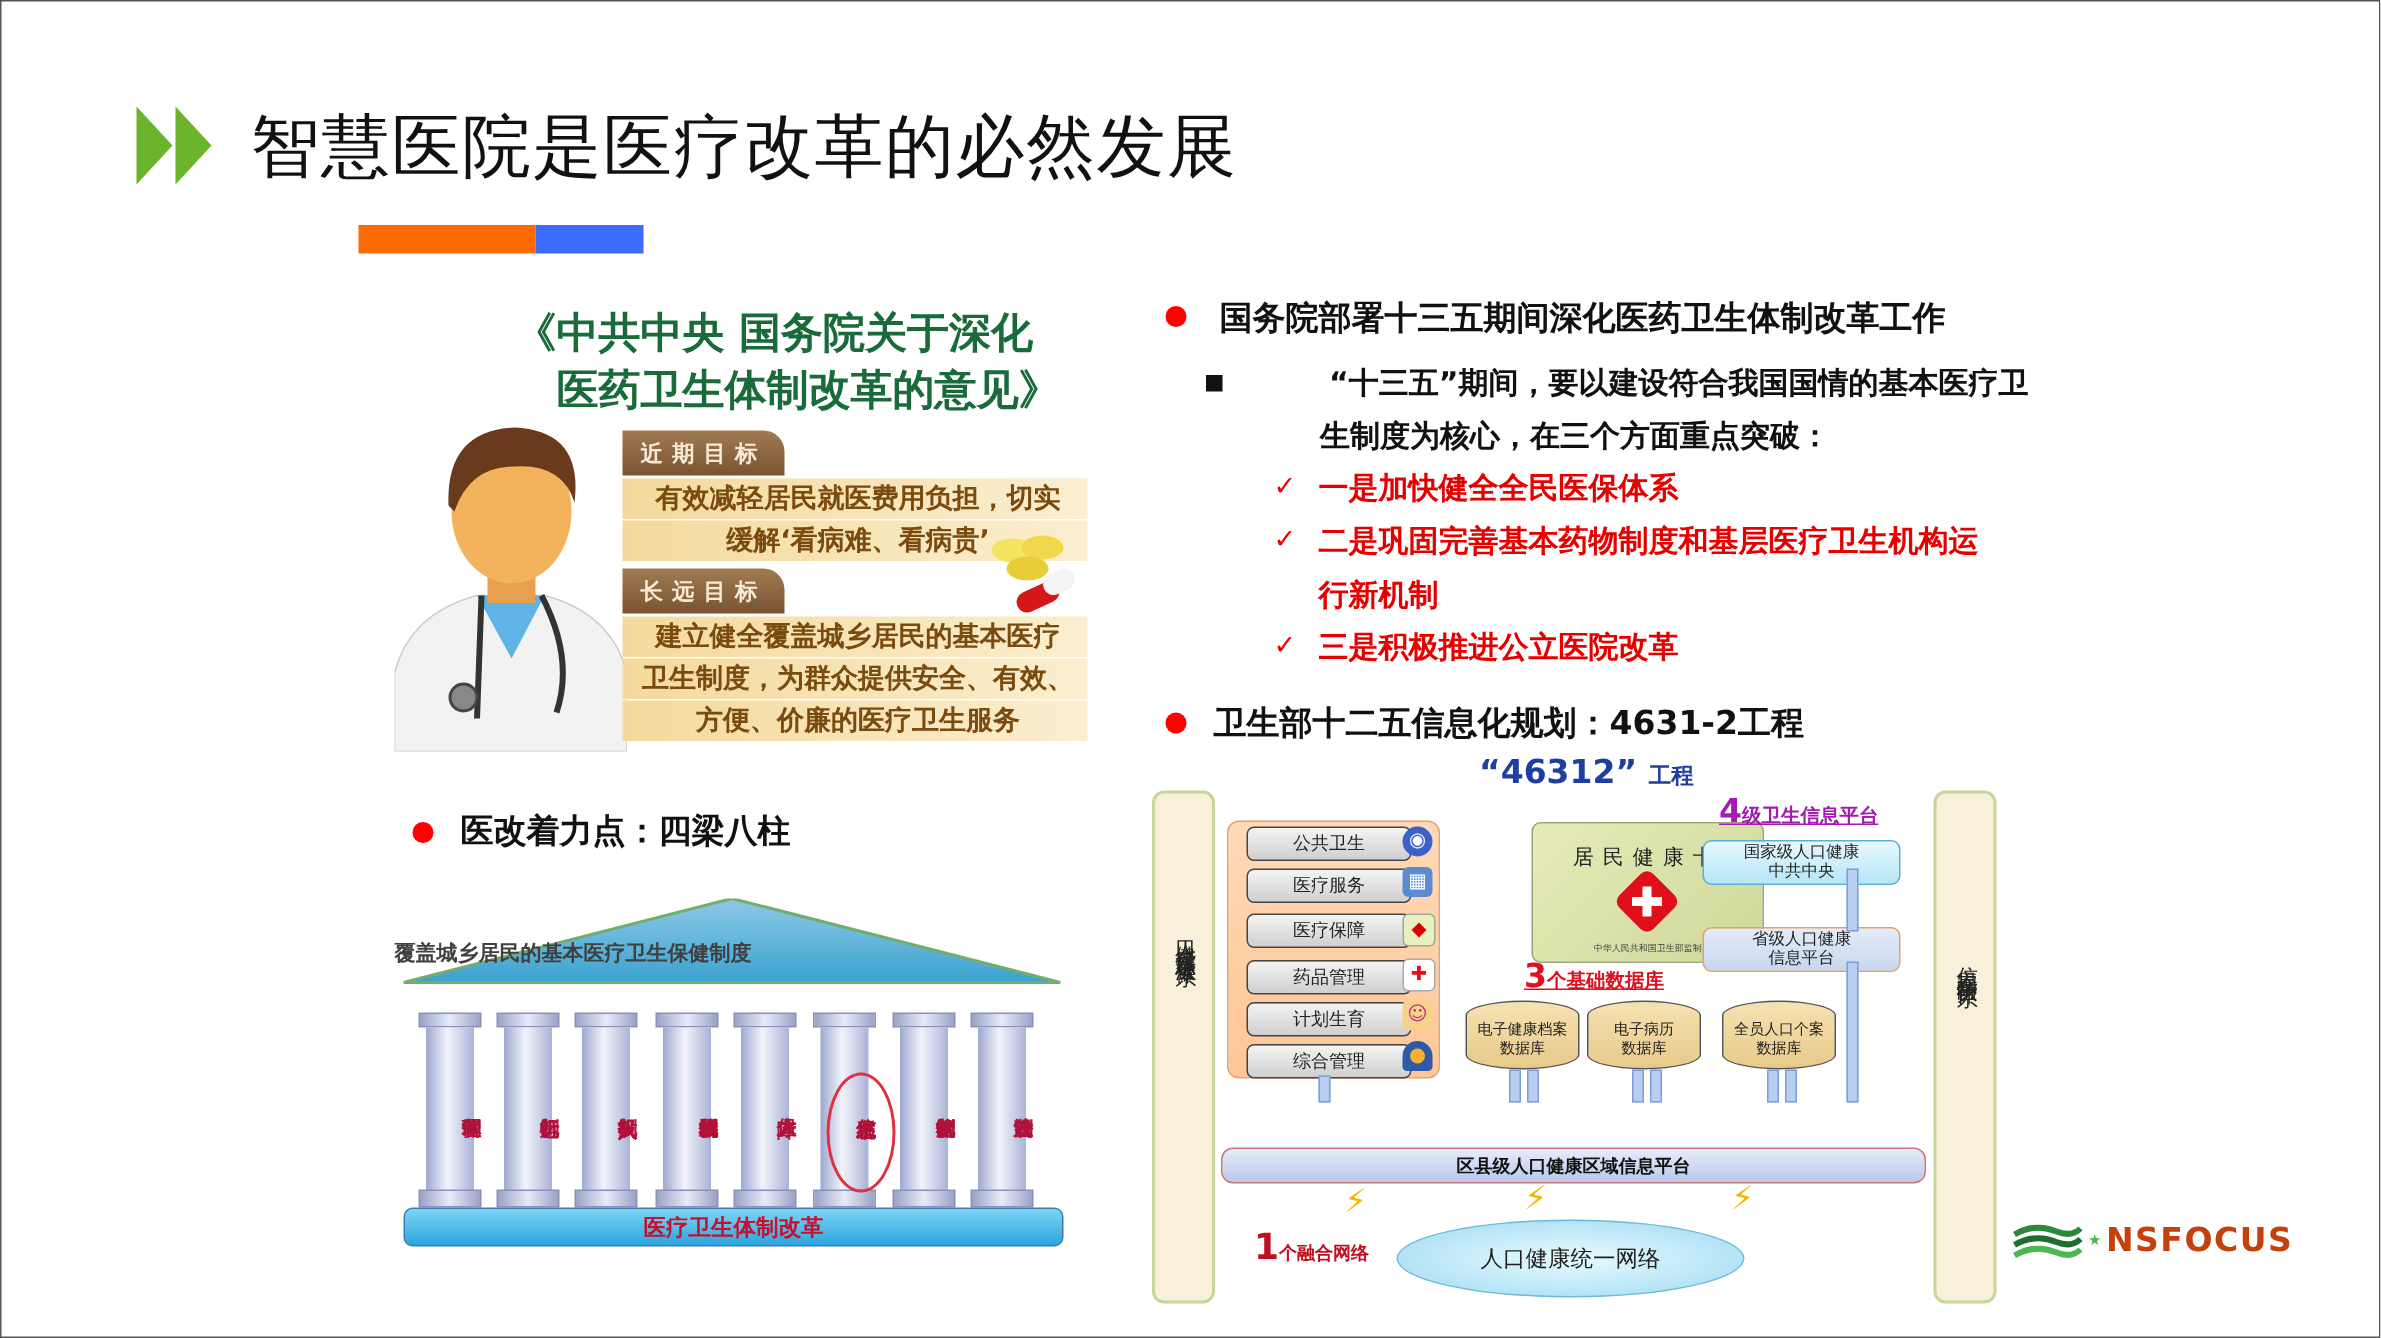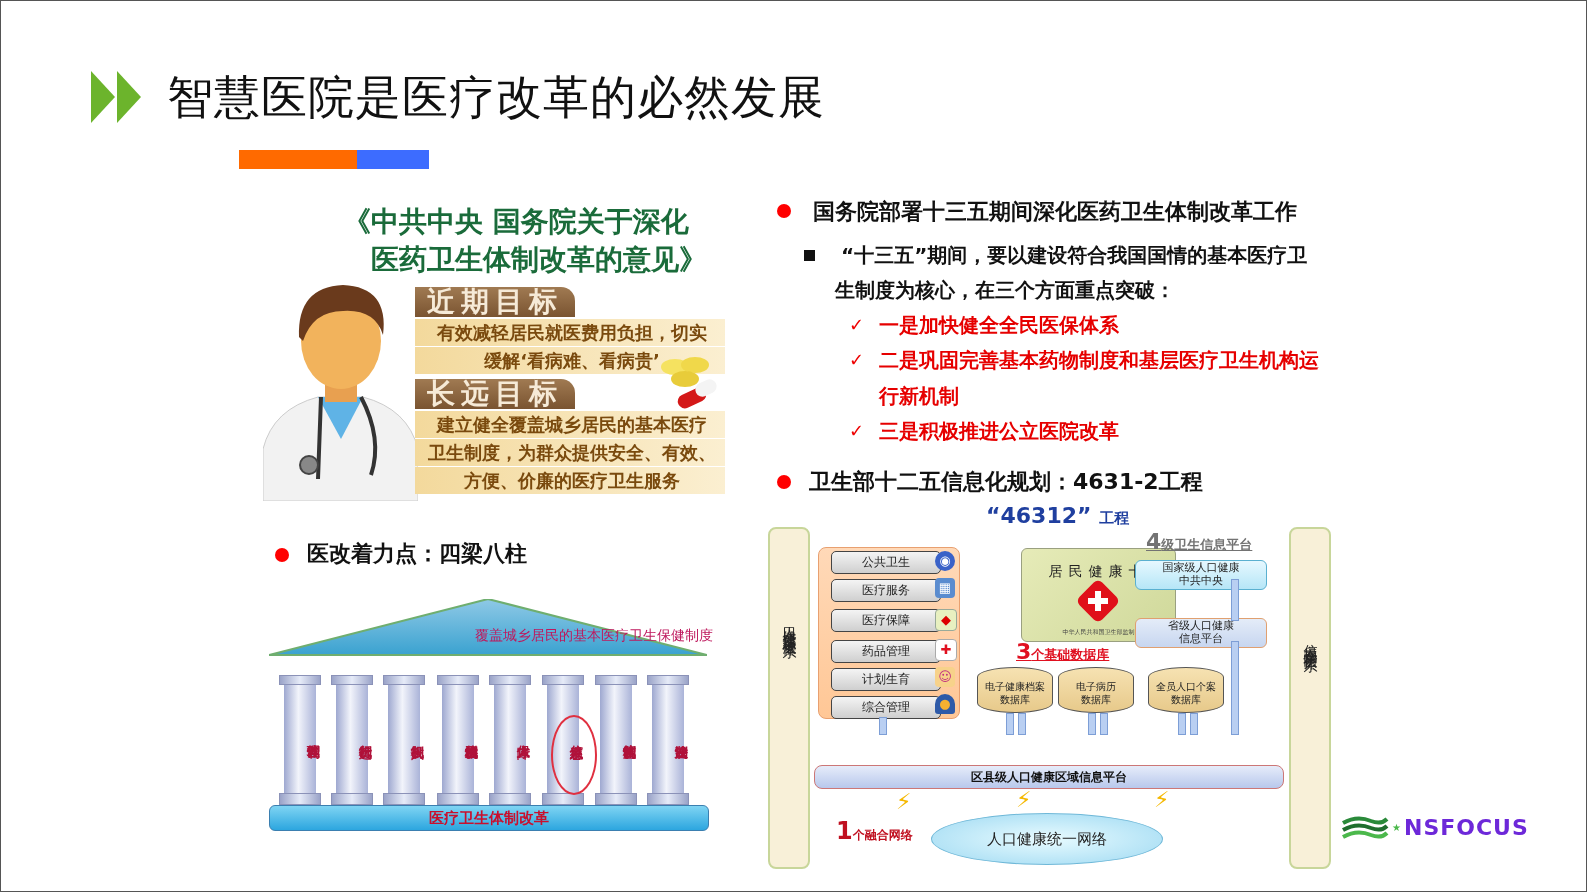--- a/index.html
+++ b/index.html
@@ -9,37 +9,37 @@
   
   .chev{position:absolute;top:70px;width:0;height:0;border-top:26px solid transparent;border-bottom:26px solid transparent;border-left:24px solid #6cb42c;}
   .title{position:absolute;left:166px;top:66px;font-size:46px;color:#111;letter-spacing:1px;line-height:60px;white-space:nowrap;}
   .bar-o{position:absolute;left:238px;top:149px;width:118px;height:19px;background:#ff6a00;}
   .bar-b{position:absolute;left:356px;top:149px;width:72px;height:19px;background:#3d6cff;}
 
   
   .doc-wrap{position:absolute;left:262px;top:190px;width:470px;height:310px;text-align:center;}
   .doc-title{position:absolute;left:80px;top:10px;font-size:28px;font-weight:bold;color:#1a6b3a;line-height:42px;white-space:nowrap;}
   .doc-title2{position:absolute;left:108px;top:48px;font-size:28px;font-weight:bold;color:#1a6b3a;line-height:42px;white-space:nowrap;}
-  .tag{position:absolute;background:linear-gradient(#a07a52,#7a5431);color:#f6ead7;font-size:28px;font-weight:bold;padding:0 12px;height:30px;line-height:30px;letter-spacing:6px;border-radius:0 14px 0 0;}
+  .tag{position:absolute;background:linear-gradient(#a07a52,#7a5431);color:#f6ead7;font-size:15px;font-weight:bold;padding:0 12px;height:30px;line-height:30px;letter-spacing:6px;border-radius:0 14px 0 0;}
   .tag-line{position:absolute;background:linear-gradient(90deg,#f3d99c,#fbefd1);color:#7a4a0e;font-size:18px;font-weight:bold;height:27px;line-height:27px;padding-left:4px;white-space:nowrap;overflow:hidden;}
   .doctor{position:absolute;left:0;top:88px;width:155px;height:222px;}
   .pills{position:absolute;left:392px;top:160px;width:70px;height:70px;}
 
   
   .bul{position:absolute;width:14px;height:14px;border-radius:50%;background:#ff0000;}
   .h1{position:absolute;font-size:22px;font-weight:bold;color:#111;white-space:nowrap;}
   .sq{position:absolute;width:11px;height:11px;background:#111;}
-  .h2{position:absolute;font-size:20px;font-weight:bold;color:#111;white-space:nowrap;}
+  .h2{position:absolute;font-size:20px;font-weight:bold;color:#111;white-space:nowrap;margin-left:45px;}
   .ck{position:absolute;font-size:18px;color:#e00;}
   .rd{position:absolute;font-size:20px;font-weight:bold;color:#e60000;white-space:nowrap;}
 
   
   .temple{position:absolute;left:262px;top:590px;width:450px;height:250px;}
   .roof{position:absolute;left:6px;top:8px;width:438px;height:58px;}
-  .roof-text{position:absolute;left:0;width:450px;top:36px;text-align:right;font-size:14px;font-weight:normal;color:#be185d;}
+  .roof-text{position:absolute;left:0;width:450px;top:36px;text-align:left;font-size:14px;font-weight:bold;color:#404040;}
   .beam{position:absolute;left:12px;top:62px;width:426px;height:22px;background:linear-gradient(#5a5a8a,#3f3f6f);display:flex;}
   .beam div{flex:1;color:#e8e8ff;font-size:11px;line-height:22px;text-align:center;white-space:nowrap;border-right:1px solid #6c6c9c;}
   .pillar{position:absolute;top:84px;width:42px;height:130px;}
   .pillar .cap{position:absolute;left:0;top:0;width:42px;height:10px;background:linear-gradient(90deg,#9aa3c8,#e6ebf8,#9aa3c8);border:1px solid #8b92b8;box-sizing:border-box;}
   .pillar .shaft{position:absolute;left:5px;top:10px;width:32px;height:110px;background:linear-gradient(90deg,#9ea8d0,#f2f4fb 45%,#aab3d8);}
   .pillar .base{position:absolute;left:0;top:118px;width:42px;height:12px;background:linear-gradient(90deg,#9aa3c8,#e6ebf8,#9aa3c8);border:1px solid #8b92b8;box-sizing:border-box;}
   .pillar .txt{position:absolute;left:0;top:28px;width:42px;text-align:center;font-size:13px;font-weight:bold;color:#b0123a;line-height:15px;writing-mode:vertical-rl;margin:0 auto;}
   .pillar .txtwrap{position:absolute;left:0;top:32px;width:42px;display:flex;justify-content:center;}
   .ring{position:absolute;left:288px;top:124px;width:42px;height:76px;border:2px solid #e03040;border-radius:50%;}
   .foundation{position:absolute;left:6px;top:214px;width:438px;height:24px;border-radius:6px;background:linear-gradient(#7fd4f3,#2ca6df);border:1px solid #3b7fb0;text-align:center;font-size:15px;font-weight:bold;color:#c8102e;line-height:24px;}
@@ -56,36 +56,36 @@
   .card{position:absolute;left:207px;top:47px;width:153px;height:92px;border:1px solid #9aa080;border-radius:6px;background:linear-gradient(135deg,#e6ebb8,#cfd89a);margin-left:48px;}
   .card .ct{position:absolute;top:14px;left:0;width:153px;text-align:center;font-size:14px;color:#222;letter-spacing:6px;font-family:"DejaVu Serif",serif;}
   .card .cross{position:absolute;left:60px;top:36px;width:32px;height:32px;background:#e0101a;transform:rotate(45deg);border-radius:6px;}
   .card .cross:before{content:"";position:absolute;left:13px;top:6px;width:6px;height:20px;background:#fff;transform:rotate(-45deg);}
   .card .cross:after{content:"";position:absolute;left:6px;top:13px;width:20px;height:6px;background:#fff;transform:rotate(-45deg);}
   .card .cs{position:absolute;bottom:4px;left:0;width:153px;text-align:center;font-size:6px;color:#444;}
   .lbl3{position:absolute;left:250px;top:138px;font-size:13px;font-weight:bold;color:#e01020;text-decoration:underline;white-space:nowrap;}
   .lbl3 b{font-size:22px;}
   .db{position:absolute;top:166px;width:74px;height:44px;border:1px solid #555;border-radius:50%/10px;background:linear-gradient(#f6e2b2,#e7c98a);}
   .db div{position:absolute;top:12px;width:74px;text-align:center;font-size:10px;color:#222;line-height:13px;}
-  .lbl4{position:absolute;left:380px;top:28px;font-size:13px;font-weight:bold;color:#737373;text-decoration:underline;white-space:nowrap;}
+  .lbl4{position:absolute;left:380px;top:28px;font-size:13px;font-weight:bold;color:#a21caf;text-decoration:underline;white-space:nowrap;}
   .lbl4 b{font-size:22px;}
   .pl{position:absolute;left:369px;width:130px;height:28px;border-radius:6px;font-size:11px;text-align:center;line-height:13px;color:#222;}
   .pl1{top:59px;border:1px solid #5ab0d0;background:linear-gradient(#e6f8ff,#b6e6f7);}
   .pl2{top:117px;border:1px solid #e0a070;background:linear-gradient(#e4ecf8,#c7d6f0);}
   .wide{position:absolute;left:48px;width:468px;height:22px;border:1px solid #c77;border-radius:8px;background:linear-gradient(#e6ecfa,#b8c8ec);font-size:12px;font-weight:bold;text-align:center;line-height:22px;color:#111;}
   .arr{position:absolute;width:6px;background:#b9cff2;border:1px solid #7d9ed6;}
   .cloud{position:absolute;left:165px;top:312px;width:230px;height:50px;border-radius:50%;background:radial-gradient(#e8fbff,#9ed9f2);border:1px solid #6fb8d8;text-align:center;font-size:15px;line-height:50px;color:#222;}
   .lbl1{position:absolute;left:70px;top:316px;font-size:12px;font-weight:bold;color:#c01020;white-space:nowrap;}
   .lbl1 b{font-size:24px;}
   .bolt{position:absolute;font-size:22px;color:#f5b800;}
 
   
   .logo{position:absolute;left:1340px;top:812px;display:flex;align-items:center;}
   .logo .wave{width:48px;height:28px;position:relative;}
-  .logo .txt{font-size:22px;font-weight:bold;color:#6d28d9;letter-spacing:1px;font-family:"DejaVu Sans",sans-serif;}
+  .logo .txt{font-size:22px;font-weight:bold;color:#c2410c;letter-spacing:1px;font-family:"DejaVu Sans",sans-serif;}
 </style>
 </head>
 <body>
 
 <div class="slide">
 
   <div class="chev" style="left:90px"></div>
   <div class="chev" style="left:116px"></div>
   <div class="title">智慧医院是医疗改革的必然发展</div>
   <div class="bar-o"></div>

